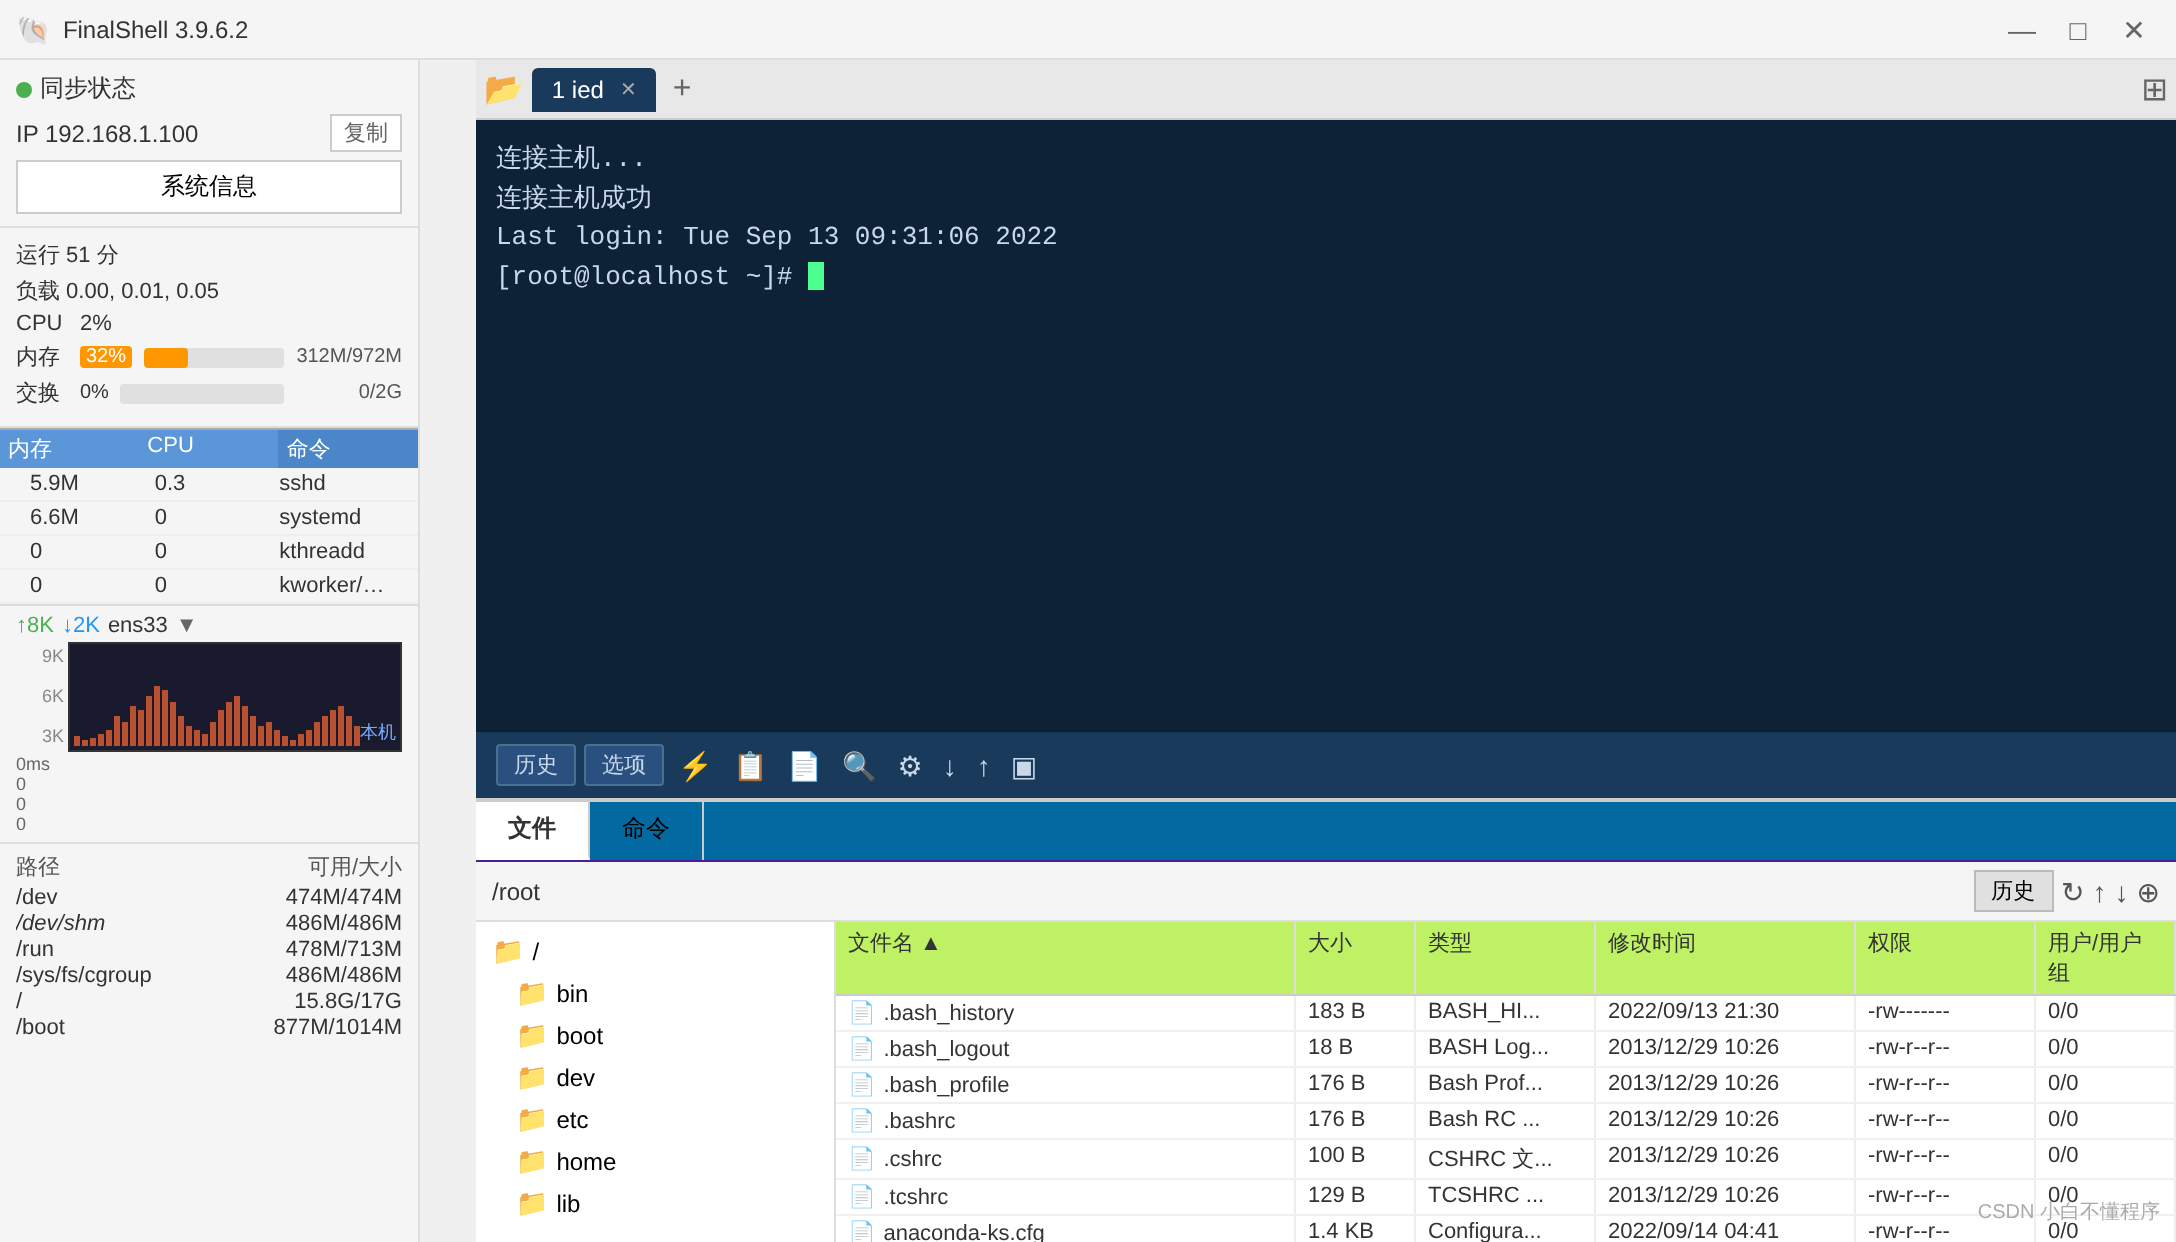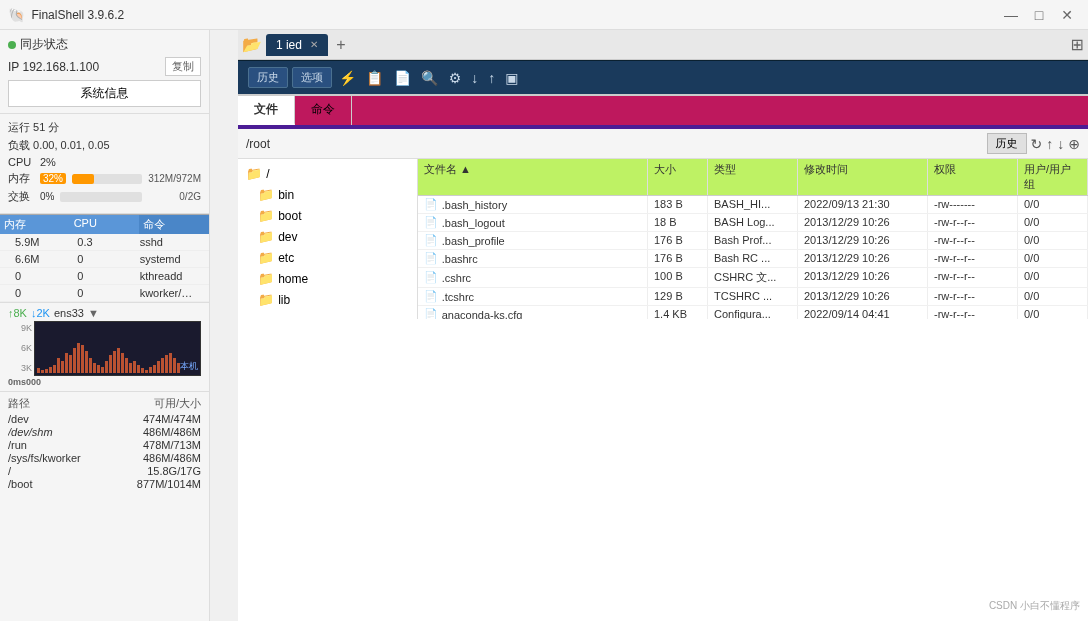--- a/index.html
+++ b/index.html
@@ -78,21 +78,21 @@
     
     
     .cmd-bar { background: #1a3a5c; border-top: 1px solid #0a2030; padding: 6px 10px; display: flex; align-items: center; justify-content: space-between; }
     .cmd-hint { color: #a0b8cc; font-size: 11px; }
     .cmd-buttons { display: flex; gap: 4px; align-items: center; }
     .cmd-btn { background: #2a5080; color: #c8d8e8; border: 1px solid #4a7090; padding: 2px 8px; font-size: 11px; cursor: pointer; border-radius: 2px; }
     .cmd-icon-btn { background: transparent; border: none; color: #c8d8e8; font-size: 14px; cursor: pointer; padding: 2px 3px; }
     
     
     .file-panel { border-top: 2px solid #ccc; background: #fff; }
-    .file-tabs { display: flex; border-bottom: 4px solid #4c1d95; background: #be185d; }
+    .file-tabs { display: flex; border-bottom: 1px solid #4c1d95; background: #0369a1; }
     .file-tab { padding: 5px 16px; font-size: 12px; cursor: pointer; border-right: 1px solid #ccc; }
     .file-tab.active { background: #fff; border-bottom: 2px solid #fff; color: #333; font-weight: bold; }
     .file-path-bar { display: flex; align-items: center; padding: 4px 8px; background: #f5f5f5; border-bottom: 1px solid #ddd; }
     .file-path-text { font-size: 12px; color: #333; flex: 1; }
     .file-path-btn { background: #e0e0e0; border: 1px solid #bbb; padding: 2px 8px; font-size: 11px; cursor: pointer; }
     .file-path-icon { font-size: 14px; color: #555; cursor: pointer; margin-left: 4px; }
     
     
     .file-table { display: flex; height: 160px; }
     .file-tree { width: 180px; border-right: 1px solid #ddd; overflow: auto; padding: 4px 0; }
@@ -255,21 +255,21 @@
               <div class="net-bar" style="height: 12px; width: 3px;"></div>
               <div class="net-bar" style="height: 15px; width: 3px;"></div>
               <div class="net-bar" style="height: 18px; width: 3px;"></div>
               <div class="net-bar" style="height: 20px; width: 3px;"></div>
               <div class="net-bar" style="height: 15px; width: 3px;"></div>
               <div class="net-bar" style="height: 10px; width: 3px;"></div>
             </div>
           <span class="net-bar-label" style="color:#7af;font-size:9px;position:absolute;bottom:2px;right:2px;">本机</span>
         </div>
       </div>
-      <div style="display:flex;flex-direction:row;font-size:9px;color:#666;margin-top:1px;font-weight:bold;">
+      <div style="display:flex;flex-direction:column;font-size:9px;color:#666;margin-top:1px;">
         <span>0ms</span>
         <span>0</span>
         <span>0</span>
         <span>0</span>
       </div>
     </div>
 
     <div class="disk-section">
       <div class="disk-header">
         <span class="disk-col-path">路径</span>
@@ -282,21 +282,21 @@
           </div>
           <div class="disk-row">
             <div class="disk-col-path" style="font-size:11px;color:#333;flex:1;overflow:hidden;text-overflow:ellipsis;white-space:nowrap;font-style:italic;">/dev/shm</div>
             <div class="disk-col-size" style="font-size:11px;color:#333;text-align:right;min-width:80px;">486M/486M</div>
           </div>
           <div class="disk-row">
             <div class="disk-col-path" style="font-size:11px;color:#333;flex:1;overflow:hidden;text-overflow:ellipsis;white-space:nowrap;">/run</div>
             <div class="disk-col-size" style="font-size:11px;color:#333;text-align:right;min-width:80px;">478M/713M</div>
           </div>
           <div class="disk-row">
-            <div class="disk-col-path" style="font-size:11px;color:#333;flex:1;overflow:hidden;text-overflow:ellipsis;white-space:nowrap;">/sys/fs/kworker</div>
+            <div class="disk-col-path" style="font-size:11px;color:#333;flex:1;overflow:hidden;text-overflow:ellipsis;white-space:nowrap;">/sys/fs/cgroup</div>
             <div class="disk-col-size" style="font-size:11px;color:#333;text-align:right;min-width:80px;">486M/486M</div>
           </div>
           <div class="disk-row">
             <div class="disk-col-path" style="font-size:11px;color:#333;flex:1;overflow:hidden;text-overflow:ellipsis;white-space:nowrap;">/</div>
             <div class="disk-col-size" style="font-size:11px;color:#333;text-align:right;min-width:80px;">15.8G/17G</div>
           </div>
           <div class="disk-row">
             <div class="disk-col-path" style="font-size:11px;color:#333;flex:1;overflow:hidden;text-overflow:ellipsis;white-space:nowrap;">/boot</div>
             <div class="disk-col-size" style="font-size:11px;color:#333;text-align:right;min-width:80px;">877M/1014M</div>
           </div>
@@ -311,20 +311,26 @@
       <div class="tab">
         <span>1 ied</span>
         <span class="tab-close">✕</span>
       </div>
       <span class="tab-add">+</span>
       <div class="tab-right-icons">
         <span class="grid-icon">⊞</span>
       </div>
     </div>
 
+    <div class="terminal">
+      <div class="terminal-line">连接主机...</div>
+      <div class="terminal-line">连接主机成功</div>
+      <div class="terminal-line">Last login: Tue Sep 13 09:31:06 2022</div>
+      <div class="terminal-line">[root@localhost ~]# <span class="terminal-cursor"></span></div>
+    </div>
 
     <div class="cmd-bar">
       <div class="cmd-buttons">
         <button class="cmd-btn">历史</button>
         <button class="cmd-btn">选项</button>
         <span class="cmd-icon-btn">⚡</span>
         <span class="cmd-icon-btn">📋</span>
         <span class="cmd-icon-btn">📄</span>
         <span class="cmd-icon-btn">🔍</span>
         <span class="cmd-icon-btn">⚙</span>

